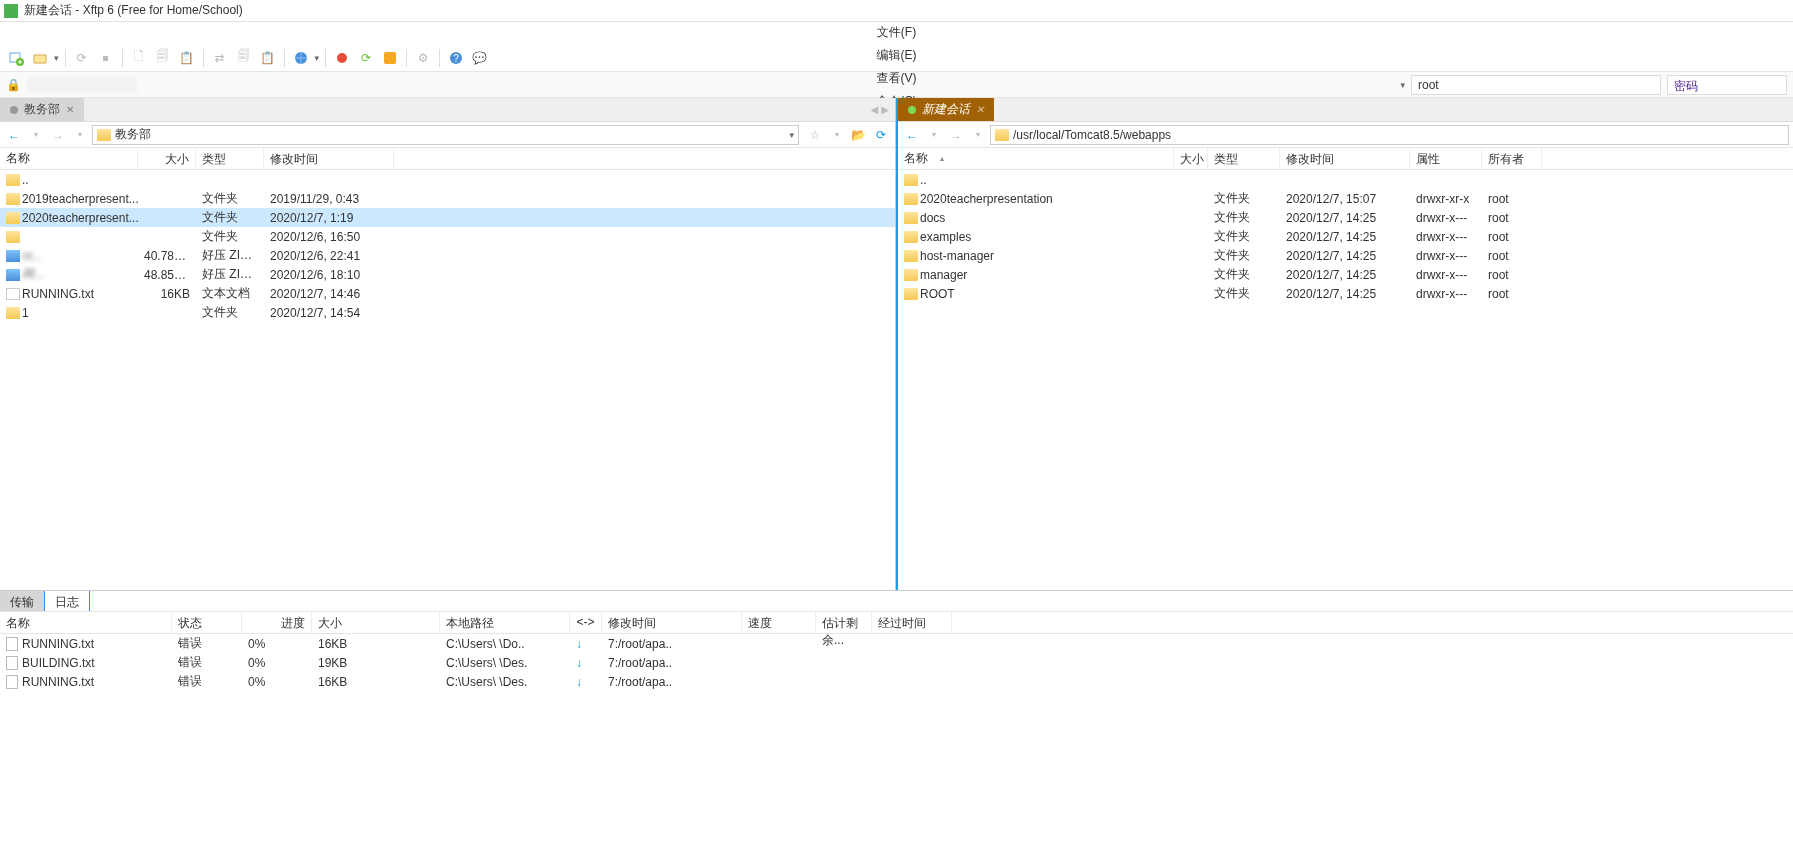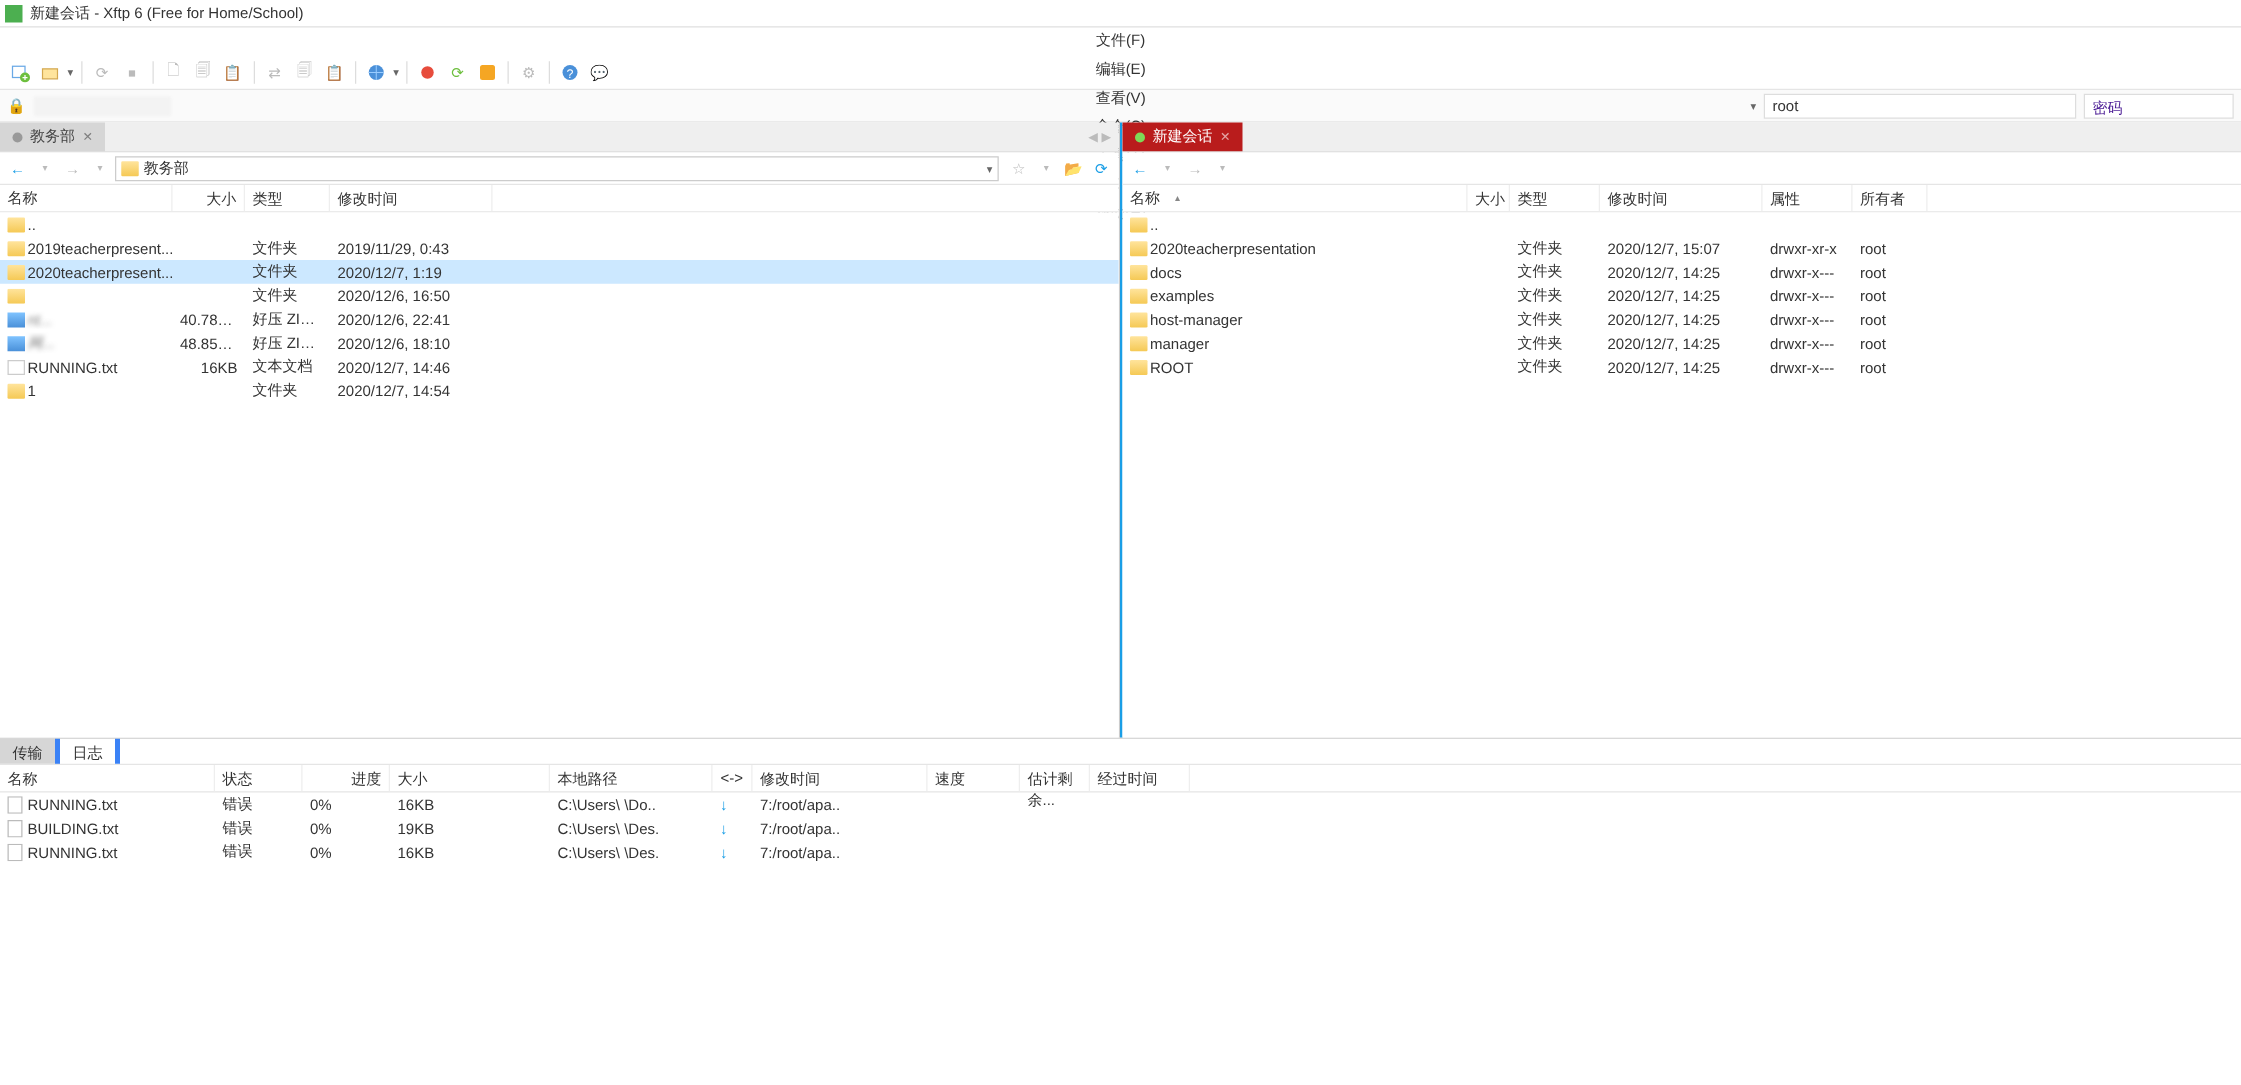--- a/index.html
+++ b/index.html
@@ -16,21 +16,21 @@
 .addr-right { margin-left: auto; display: flex; align-items: center; gap: 6px; }
 .addr-field { border: 1px solid #ddd; background: #fff; padding: 2px 6px; min-width: 250px; height: 20px; }
 .pw { min-width: 120px; }
 .dropdown-caret { font-size: 9px; color: #666; }
 .panes { display: flex; height: 492px; }
 .pane { flex: 1; display: flex; flex-direction: column; border-right: 1px solid #ccc; }
 .pane.right { border-left: 2px solid #1a9ee6; border-right: none; }
 .tabbar { height: 24px; display: flex; align-items: center; background: #efefef; border-bottom: 1px solid #ddd; }
 .tab { display: flex; align-items: center; height: 100%; padding: 0 10px; gap: 6px; font-size: 12px; position: relative; }
 .tab.gray { background: #d6d6d6; color: #444; }
-.tab.blue { background: #b91c1c; color: #fff; }
+.tab.blue { background: #a16207; color: #fff; font-style: italic; }
 .tab .dot { width: 8px; height: 8px; border-radius: 50%; }
 .dot.gray-dot { background: #999; }
 .dot.green-dot { background: #7ed957; }
 .tab .close { font-size: 10px; opacity: .6; }
 .tab-nav { margin-left: auto; display: flex; gap: 3px; padding-right: 6px; color: #bbb; font-size: 10px; }
 .navbar { height: 26px; display: flex; align-items: center; padding: 0 4px; gap: 2px; border-bottom: 1px solid #e5e5e5; background: #fff; }
 .navbtn { width: 20px; height: 20px; display: flex; align-items: center; justify-content: center; color: #1a9ee6; }
 .navbtn.gray { color: #bbb; }
 .path-box { flex: 1; display: flex; align-items: center; border: 1px solid #ccc; height: 20px; padding: 0 4px; gap: 4px; background: #fff; }
 .folder-ico { width: 14px; height: 12px; background: linear-gradient(#ffe49c,#f5c955); border-radius: 1px; }
@@ -39,21 +39,21 @@
 .listhead .col { padding: 3px 6px; border-right: 1px solid #eee; color: #333; white-space: nowrap; overflow: hidden; }
 .listhead .col.sort::after { content: "▴"; font-size: 8px; margin-left: 12px; color: #888; }
 .listbody { flex: 1; overflow: auto; background: #fff; }
 .row { display: flex; height: 19px; align-items: center; }
 .row.sel { background: #cce8ff; }
 .row .cell { padding: 0 6px; white-space: nowrap; overflow: hidden; text-overflow: ellipsis; }
 .row .ico { width: 14px; height: 12px; flex: 0 0 14px; margin-right: 2px; }
 .zip-ico { background: linear-gradient(#7fc3ff,#4a90d9); }
 .file-ico { background: #fff; border: 1px solid #ccc; }
 .bottom-tabs { display: flex; height: 22px; background: #fff; border-top: 1px solid #ccc; border-bottom: 1px solid #e5e5e5; }
-.btab { padding: 3px 10px; border-right: 4px solid #3b82f6; }
+.btab { padding: 3px 10px; border-right: 1px solid #3b82f6; }
 .btab.active { background: #d6d6d6; }
 .transfer-head { display: flex; height: 22px; border-bottom: 1px solid #e5e5e5; }
 .transfer-head .tc { padding: 3px 6px; border-right: 1px solid #eee; }
 .transfer-body { overflow: auto; height: 72px; }
 .trow { display: flex; height: 19px; align-items: center; }
 .trow .tc { padding: 0 6px; white-space: nowrap; overflow: hidden; text-overflow: ellipsis; display: flex; align-items: center; gap: 4px; }
 .doc-ico { width: 12px; height: 14px; border: 1px solid #bbb; background: #fff; position: relative; }
 .arrow-down { color: #1a9ee6; font-weight: bold; }
 .blur { color: transparent; text-shadow: 0 0 4px rgba(0,0,0,.5); font-style: italic; }
 svg { display: block; }
@@ -282,20 +282,24 @@
         <span class="dot green-dot"></span>
         <span>新建会话</span>
         <span class="close">✕</span>
       </div>
     </div>
     <div class="navbar">
       <span class="navbtn">←</span>
       <span class="navbtn gray" style="font-size:8px">▾</span>
       <span class="navbtn gray">→</span>
       <span class="navbtn gray" style="font-size:8px">▾</span>
+      <div class="path-box">
+        <span class="folder-ico"></span>
+        <span>/usr/local/Tomcat8.5/webapps</span>
+      </div>
     </div>
     <div class="listhead">
       <div class="col rc-name sort">名称</div>
       <div class="col rc-size">大小</div>
       <div class="col rc-type">类型</div>
       <div class="col rc-date">修改时间</div>
       <div class="col rc-perm">属性</div>
       <div class="col rc-own">所有者</div>
     </div>
     <div class="listbody" id="right-list">

